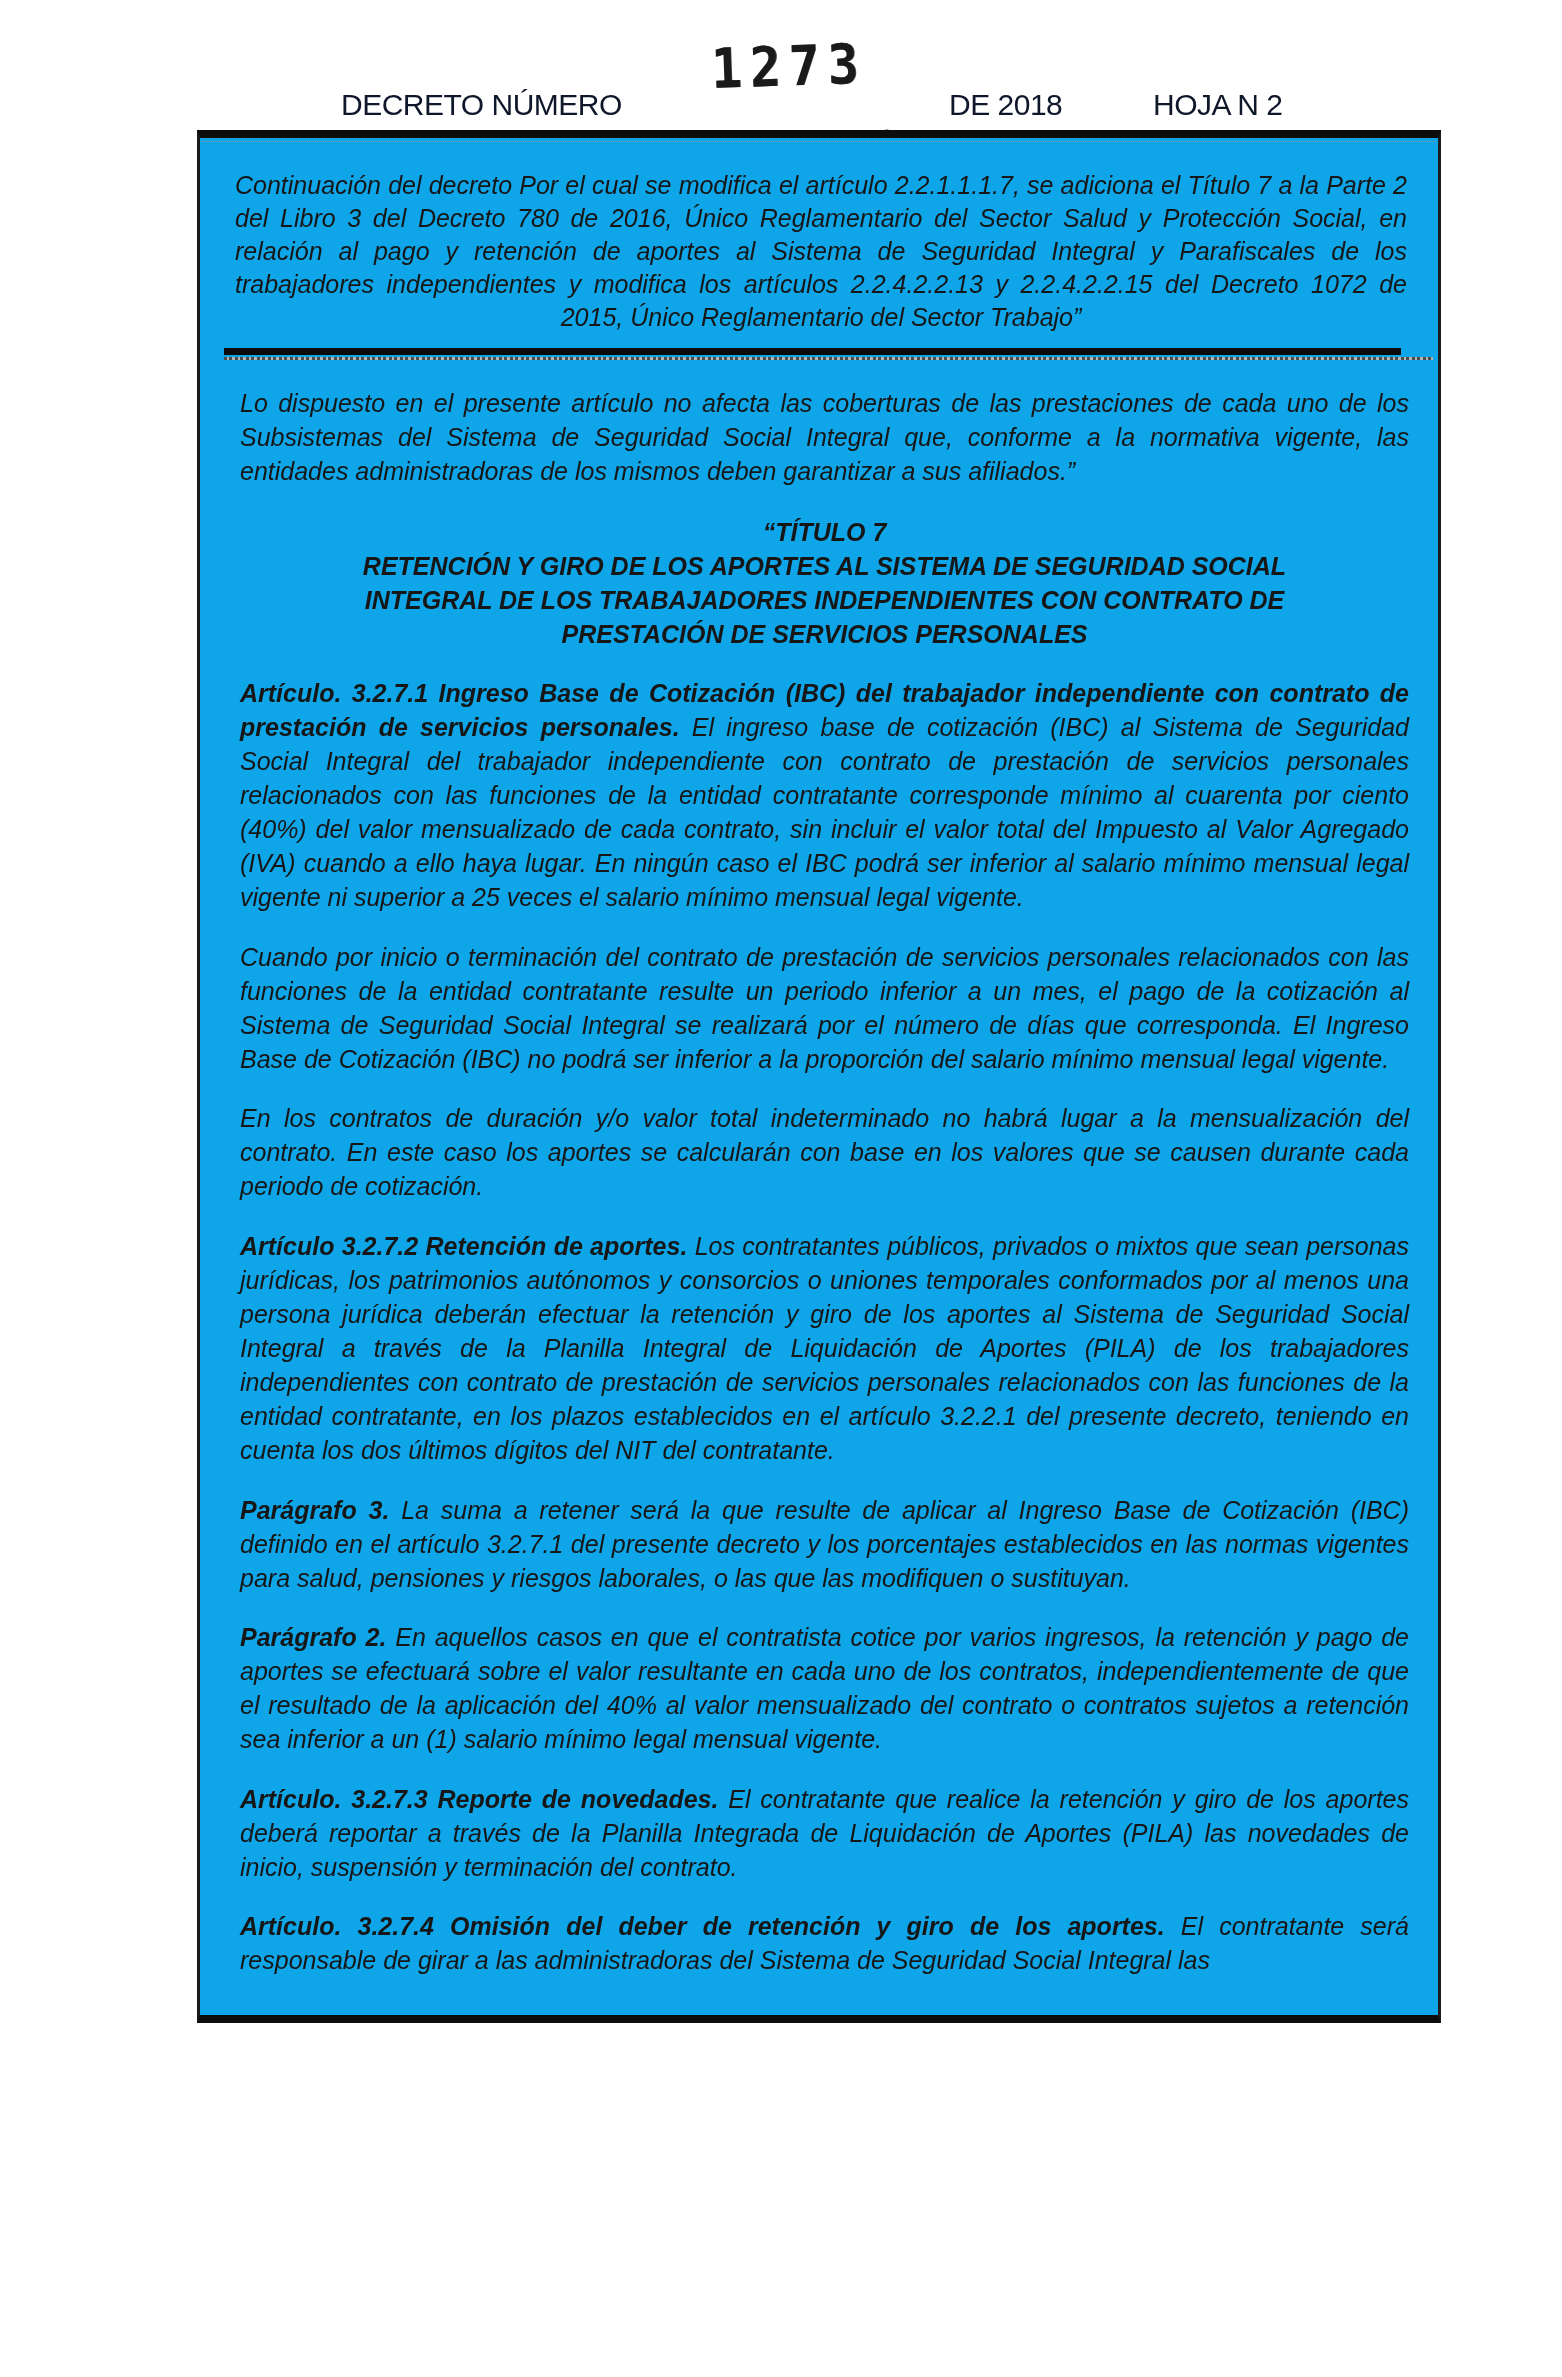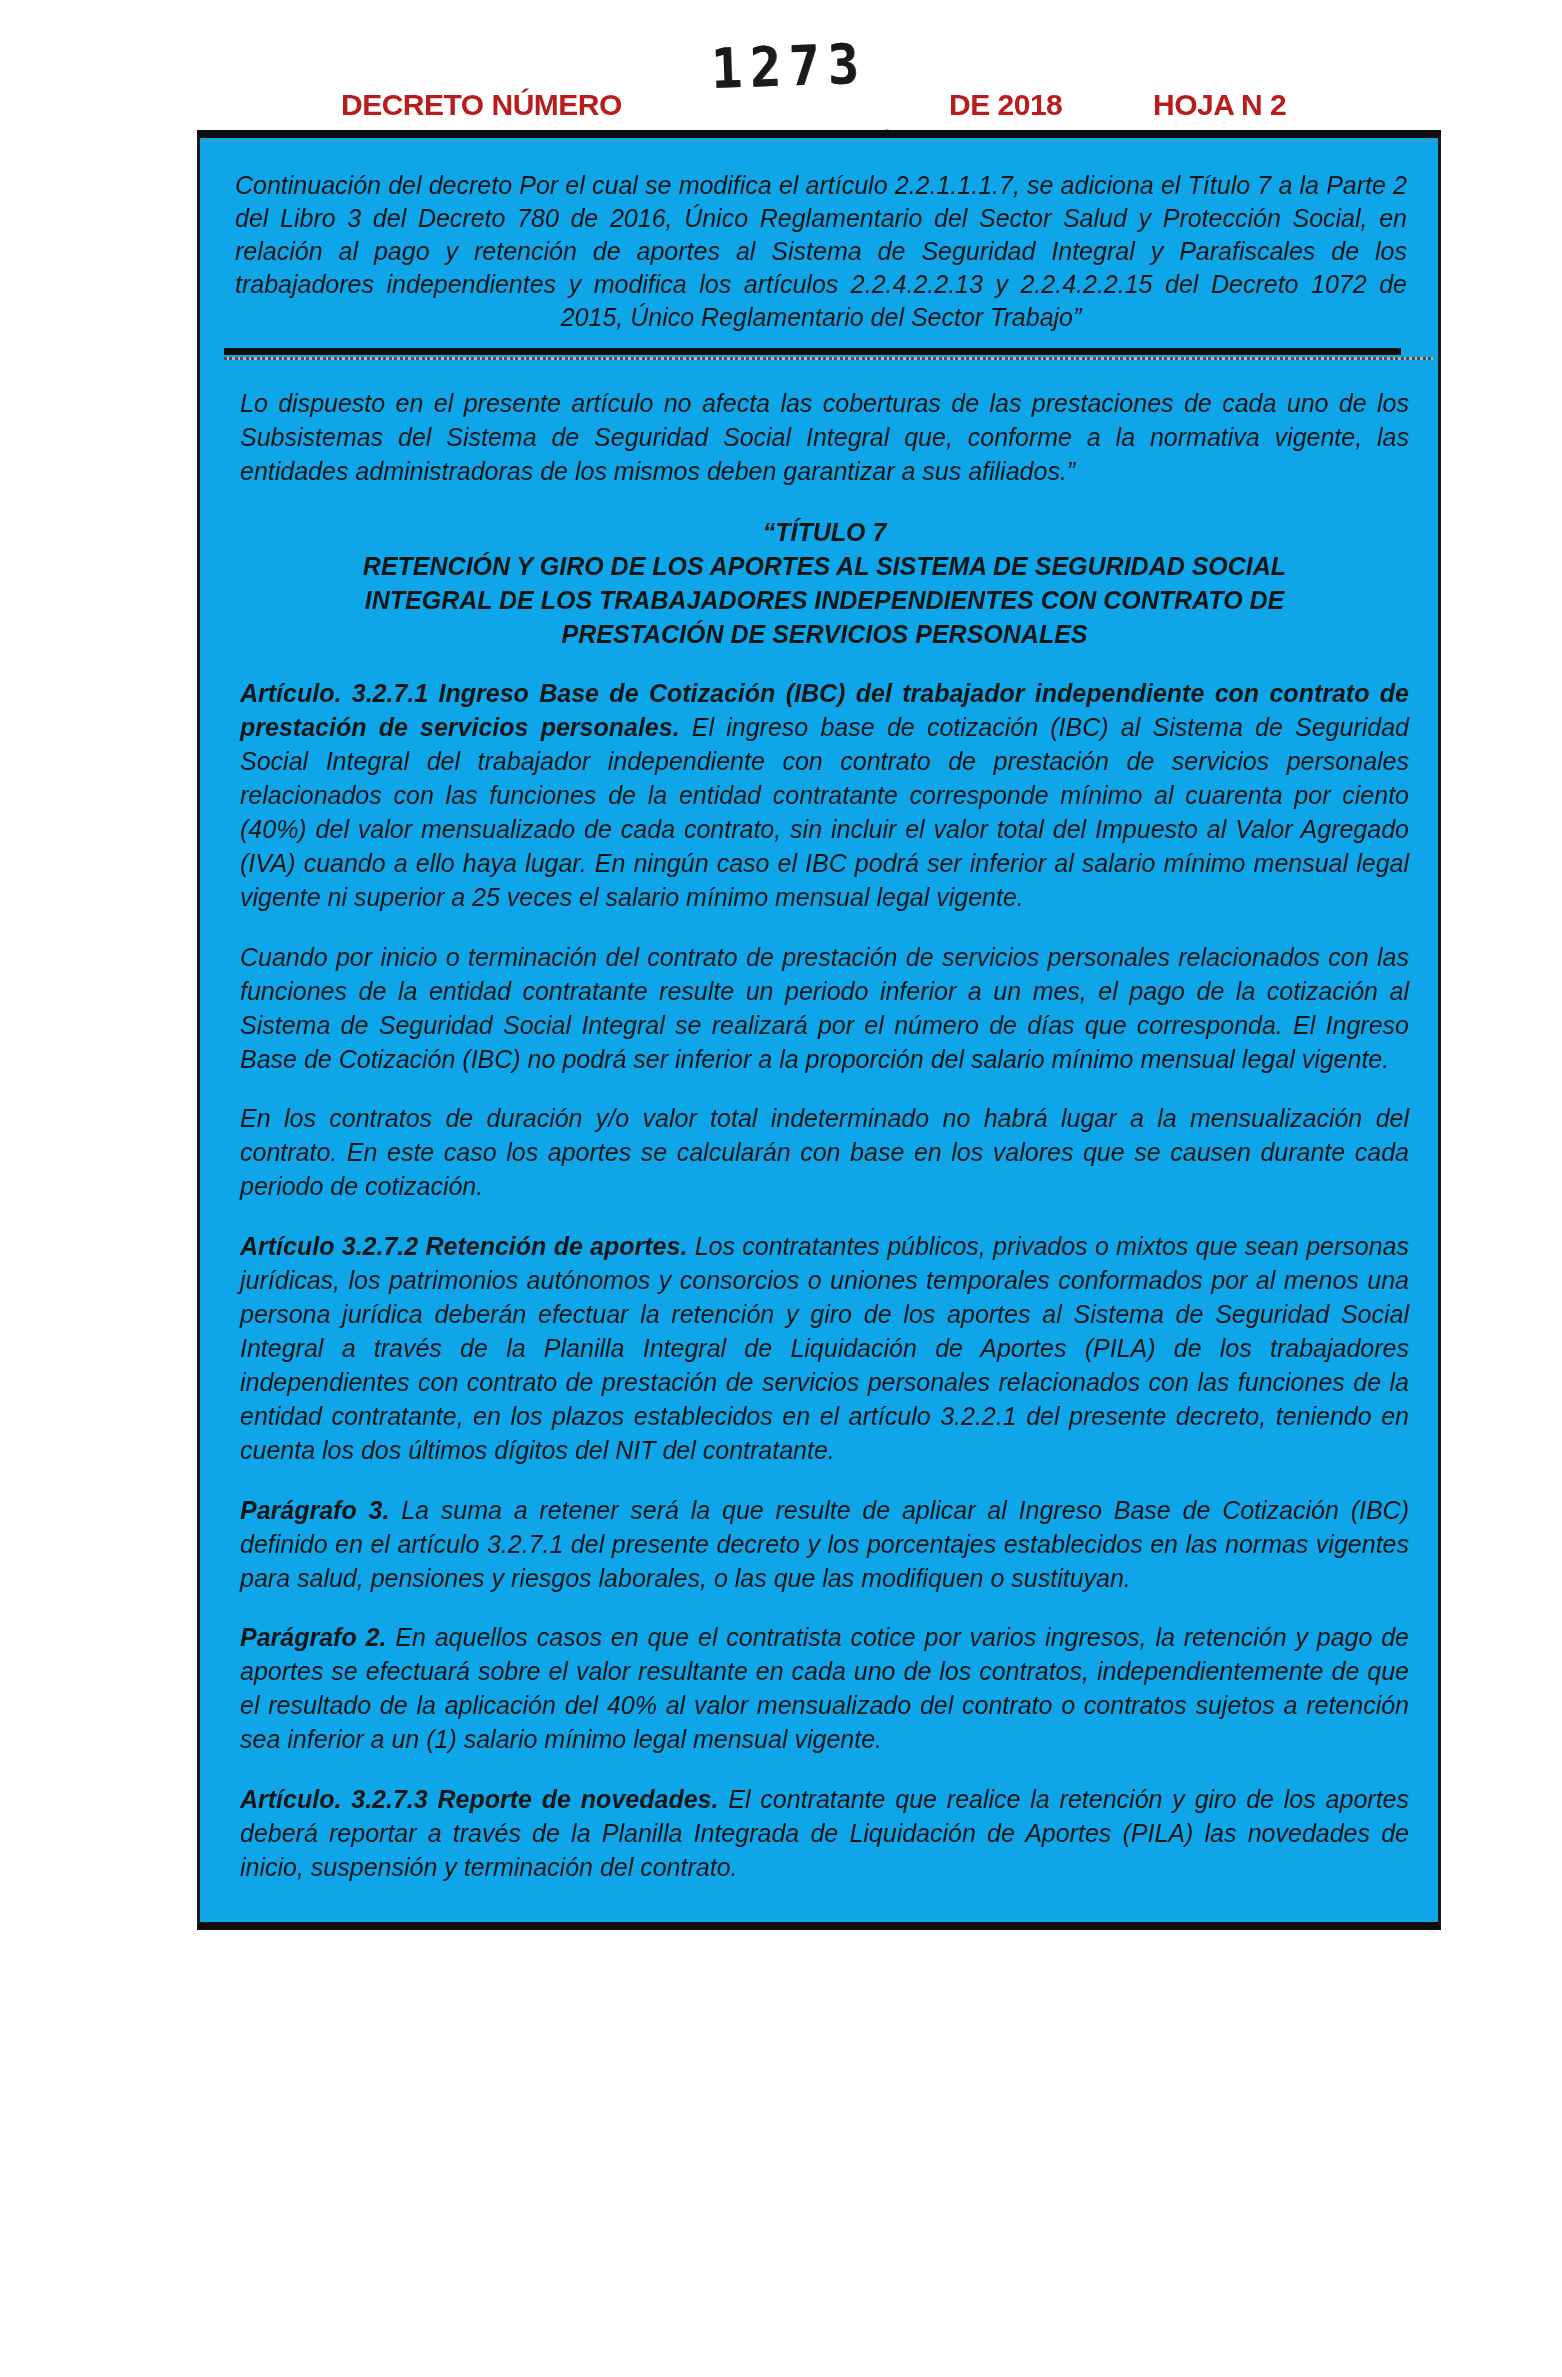--- a/index.html
+++ b/index.html
@@ -8,22 +8,22 @@
     width:1563px;height:2377px;
     background:#ffffff;
     font-family:"Liberation Sans", sans-serif;
     color:#161616;
     overflow:hidden;
   }
   
   .page-header{position:absolute;top:0;left:0;width:100%;height:137px;}
   .hdr{
     position:absolute;
-    font-weight:bold;font-size:30px;letter-spacing:-0.5px;
-    color:#b91c1c;
+    font-weight:normal;font-size:30px;letter-spacing:-0.5px;
+    color:#0f172a;
     white-space:nowrap;
   }
   .hdr-decreto{left:341px;top:88px;}
   .hdr-de{left:949px;top:88px;}
   .hdr-hoja{left:1153px;top:88px;}
   .stamp{
     position:absolute;left:711px;top:37px;
     font-family:"DejaVu Sans Mono", monospace;
     font-weight:bold;font-size:51px;letter-spacing:8.2px;
     color:#1a1a1a;
@@ -126,17 +126,18 @@
       <p class="para"><span>En los contratos de duración y/o valor total indeterminado no habrá lugar a la mensualización del contrato. En este caso los aportes se calcularán con base en los valores que se causen durante cada periodo de cotización.</span></p>
 
       <p class="para"><span class="lead">Artículo 3.2.7.2 Retención de aportes.</span><span> Los contratantes públicos, privados o mixtos que sean personas jurídicas, los patrimonios autónomos y consorcios o uniones temporales conformados por al menos una persona jurídica deberán efectuar la retención y giro de los aportes al Sistema de Seguridad Social Integral a través de la Planilla Integral de Liquidación de Aportes (PILA) de los trabajadores independientes con contrato de prestación de servicios personales relacionados con las funciones de la entidad contratante, en los plazos establecidos en el artículo 3.2.2.1 del presente decreto, teniendo en cuenta los dos últimos dígitos del NIT del contratante.</span></p>
 
       <p class="para"><span class="lead">Parágrafo 3.</span><span> La suma a retener será la que resulte de aplicar al Ingreso Base de Cotización (IBC) definido en el artículo 3.2.7.1 del presente decreto y los porcentajes establecidos en las normas vigentes para salud, pensiones y riesgos laborales, o las que las modifiquen o sustituyan.</span></p>
 
       <p class="para"><span class="lead">Parágrafo 2.</span><span> En aquellos casos en que el contratista cotice por varios ingresos, la retención y pago de aportes se efectuará sobre el valor resultante en cada uno de los contratos, independientemente de que el resultado de la aplicación del 40% al valor mensualizado del contrato o contratos sujetos a retención sea inferior a un (1) salario mínimo legal mensual vigente.</span></p>
 
       <p class="para"><span class="lead">Artículo. 3.2.7.3 Reporte de novedades.</span><span>  El contratante que realice la retención y giro de los aportes deberá reportar a través de la Planilla Integrada de Liquidación de Aportes (PILA) las novedades de inicio, suspensión y terminación del contrato.</span></p>
 
+      <p class="para"><span class="lead">Artículo. 3.2.7.4 Omisión del deber de retención y giro de los aportes.</span><span> El contratante será responsable de girar a las administradoras del Sistema de Seguridad Social Integral las</span></p>
 
     </div>
   </div>
 </div>
 
 
 </body></html>

